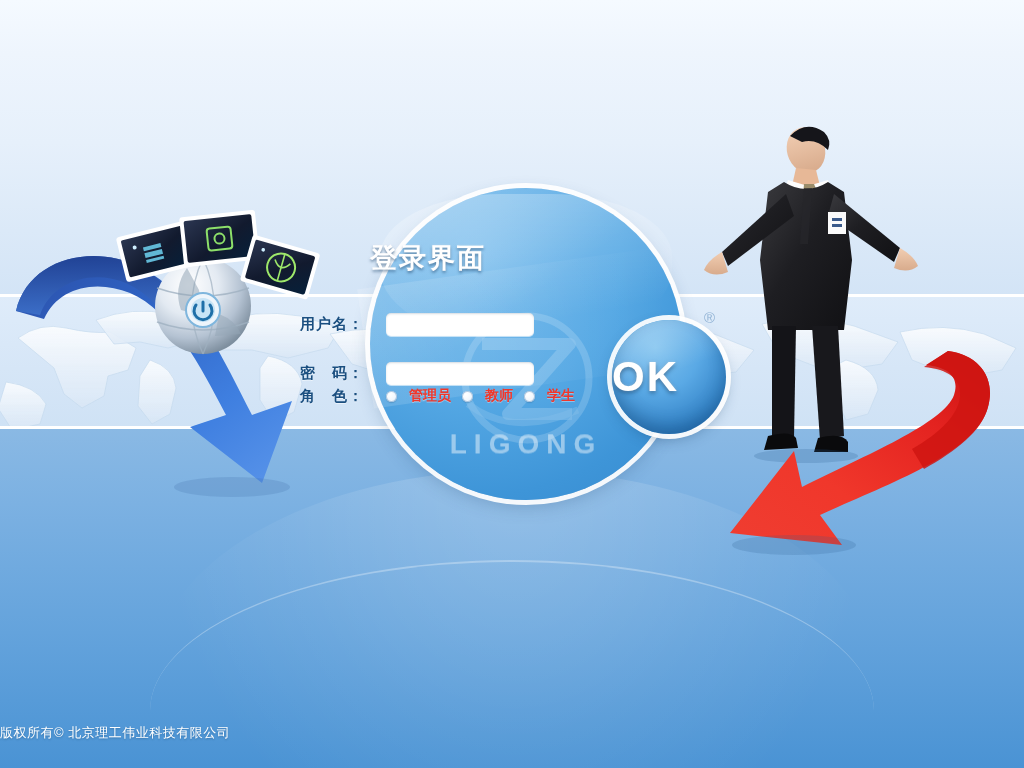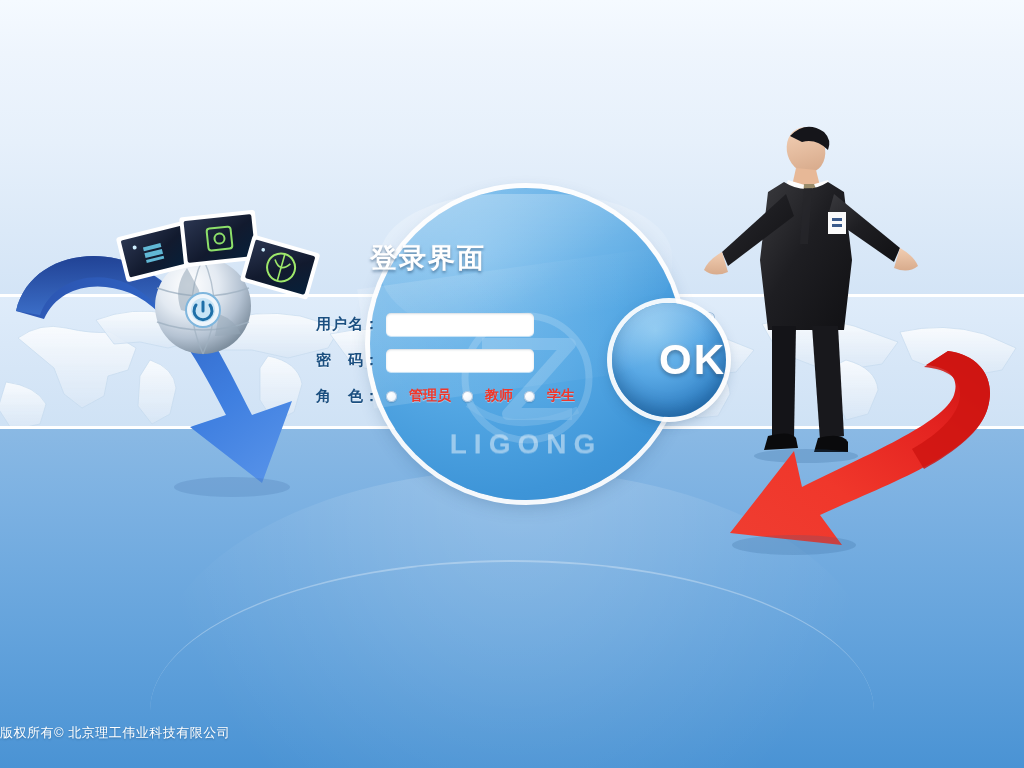--- a/index.html
+++ b/index.html
@@ -83,26 +83,26 @@
     text-shadow:0 1px 0 rgba(255,255,255,.22);
     pointer-events:none;
   }
 
   
   .form-strip{
     position:absolute;left:300px;top:299px;width:460px;height:126px;
   }
   .form-row{position:absolute;left:0;display:flex;align-items:center;height:26px;}
   .row-user{top:12px;}
-  .row-pass{top:48px;}
+  .row-pass{top:61px;}
   .row-role{top:84px;}
   .f-label{
     width:86px;font-size:15px;color:#1b4f80;font-weight:bold;letter-spacing:1px;
     text-shadow:0 1px 0 rgba(255,255,255,.55);white-space:nowrap;text-align:right;
-    padding-right:6px;box-sizing:border-box;
+    padding-right:22px;box-sizing:border-box;
   }
   .f-input{
     width:148px;height:23px;border:none;border-radius:5px;background:#ffffff;
     box-shadow:inset 0 1px 2px rgba(60,90,120,.22),0 1px 0 rgba(255,255,255,.6);
     font-size:13px;color:#22384f;padding:0 6px;box-sizing:border-box;outline:none;
     font-family:"Liberation Sans","DejaVu Sans",sans-serif;
   }
   .radio-set{display:flex;align-items:center;gap:4px;}
   .radio-opt{display:flex;align-items:center;gap:12px;margin-right:7px;cursor:pointer;}
   .radio-dot{
@@ -115,30 +115,30 @@
     font-size:14px;font-weight:bold;color:#f0372b;white-space:nowrap;
     text-shadow:0 1px 0 rgba(255,255,255,.35);
   }
   .reg-mark{
     position:absolute;left:404px;top:10px;font-size:15px;color:rgba(120,160,200,.75);
     pointer-events:none;
   }
 
   
   .ok-btn{
-    position:absolute;left:612px;top:303px;width:114px;height:114px;border-radius:50%;border:none;
+    position:absolute;left:612px;top:320px;width:114px;height:114px;border-radius:50%;border:none;
     background:
       linear-gradient(160deg,rgba(255,255,255,.35) 0%,rgba(255,255,255,0) 48%),
       radial-gradient(circle at 38% 24%, #7fc2ef 0%, #5aa9e5 40%, #2f7fc4 78%, #1d6aae 100%);
     box-shadow:0 0 0 5px rgba(255,255,255,.92),0 5px 14px rgba(20,60,100,.35),
                inset 0 -8px 16px rgba(10,50,90,.30);
     color:#ffffff;font-size:42px;font-weight:bold;letter-spacing:2px;cursor:pointer;
     text-shadow:0 2px 4px rgba(10,50,90,.55),0 0 3px rgba(255,255,255,.45);
     font-family:"Liberation Sans","DejaVu Sans",sans-serif;
-    line-height:114px;text-align:right;padding:0;
+    line-height:114px;text-align:left;padding:0;
   }
 
   
   .footer{
     position:absolute;left:0;top:724px;width:1024px;
     font-size:13px;color:#ffffff;letter-spacing:.5px;
     text-shadow:0 1px 2px rgba(25,70,115,.45);
   }
 </style>
 </head>

